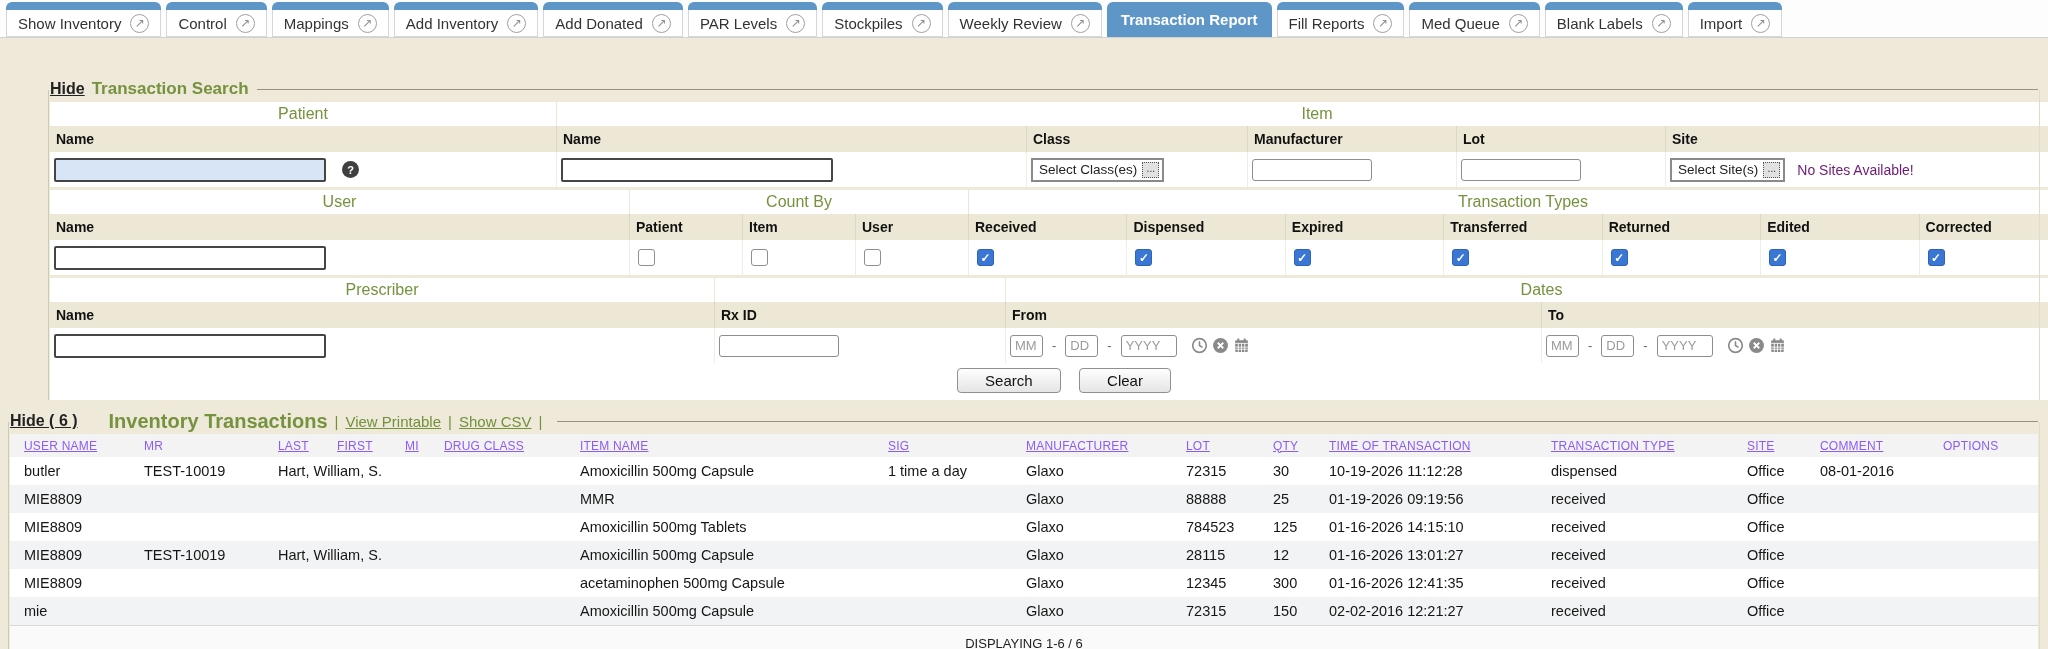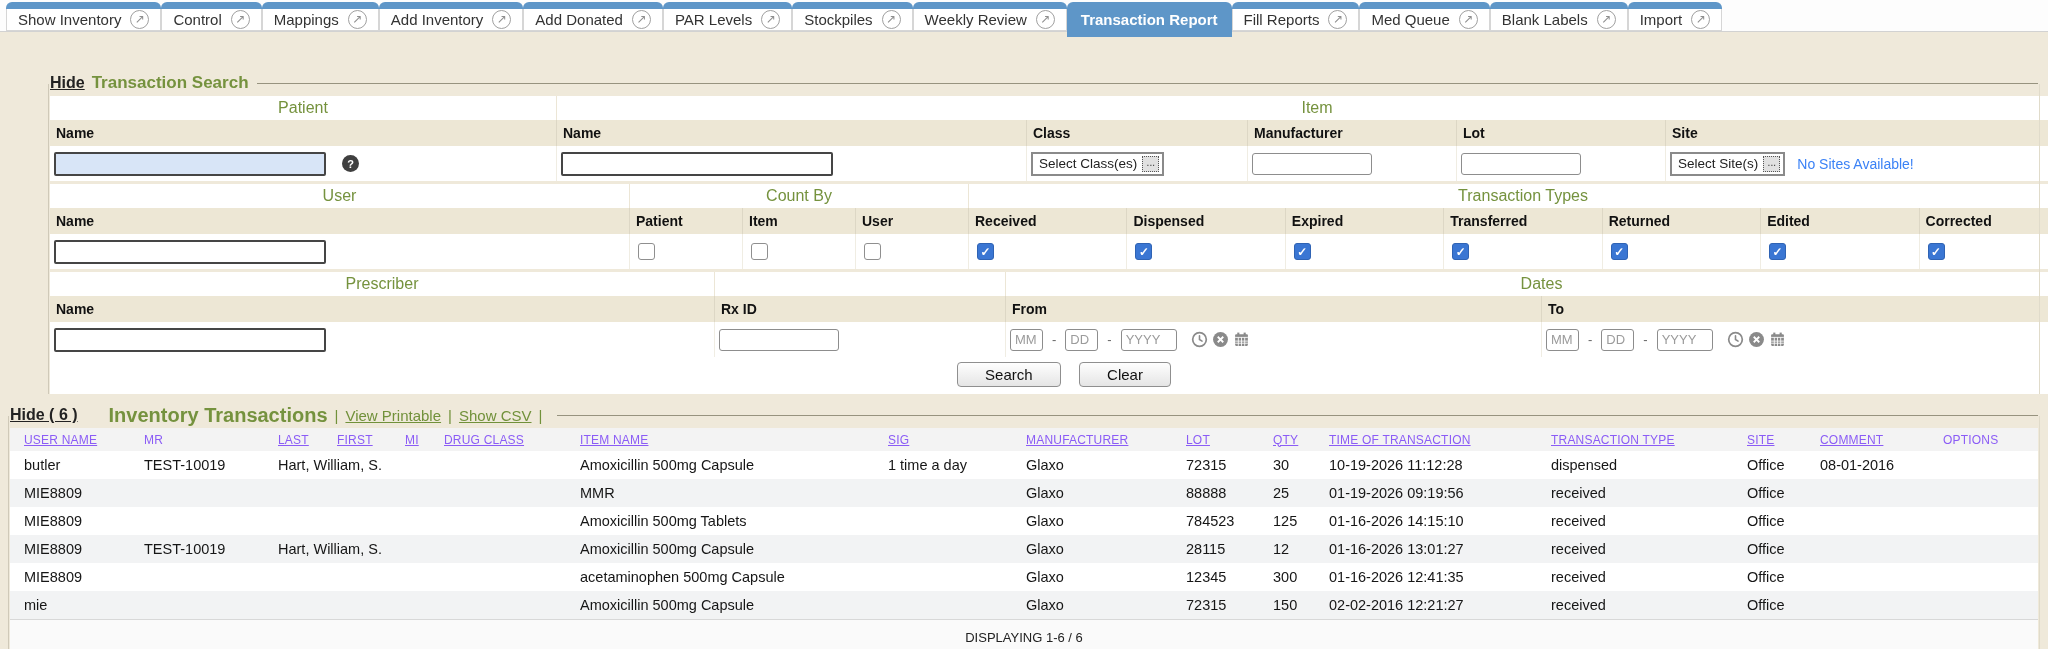--- a/index.html
+++ b/index.html
@@ -9,21 +9,21 @@
     --link-green:#71913a;
     --beige:#efe9da;
     --label-bg:#ede7d5;
   }
   *{box-sizing:border-box;}
   html,body{margin:0;padding:0;}
   body{font-family:"Liberation Sans", sans-serif; background:var(--beige);}
   #canvas{position:relative;width:2048px;height:649px;overflow:hidden;background:var(--beige);}
 
   
-  .tabbar{display:flex;height:32px;background:#fdfdfd;
+  .tabbar{display:flex;align-items:flex-end;gap:5px;height:38px;background:#fdfdfd;
           border-bottom:1px solid #d2d2d2;padding:2px 0 0 6px;}
   .tab{display:flex;flex-direction:column;cursor:pointer;flex:0 0 auto;}
   .tab .cap{height:8px;background:var(--accent);border-radius:6px 6px 0 0;}
   .tab .tbody{height:27px;background:#fff;border:1px solid #d6d6d6;border-top:none;
               display:flex;align-items:center;gap:9px;padding:0 11px;}
   .tab .tlabel{font-size:15px;color:#333;white-space:nowrap;}
   .ext{width:19px;height:19px;border-radius:50%;border:1.5px solid #a0a0a0;color:#8f8f8f;
        font-size:12px;line-height:16px;text-align:center;flex:0 0 auto;}
   .tab.active{background:var(--accent);border-radius:6px 6px 0 0;height:35px;justify-content:center;}
   .tab.active .tbody{background:transparent;border:none;height:auto;padding:0 14px;}
@@ -67,21 +67,21 @@
   .dash{color:#666;font-size:13px;margin:0 1px;}
   .dicons{display:flex;align-items:center;gap:4px;margin-left:6px;}
   .dicons svg{cursor:pointer;display:block;}
 
   .selectbox{display:inline-flex;align-items:center;border:2px solid #8a8a8a;background:#fff;
              padding:2px 3px 2px 6px;font-size:13.5px;color:#222;gap:5px;cursor:pointer;white-space:nowrap;}
   .dots{display:inline-block;width:17px;height:16px;background:#e1e1e1;border:1px dotted #555;
         font-size:10px;line-height:12px;text-align:center;color:#333;cursor:pointer;}
   .help{width:17px;height:17px;border-radius:50%;background:#3f3f3f;color:#fff;font-size:11px;font-weight:bold;
         display:inline-flex;align-items:center;justify-content:center;margin-left:8px;cursor:pointer;flex:0 0 auto;}
-  .muted{color:#3b82f6;font-size:14px;margin-left:4px;white-space:nowrap;}
+  .muted{color:#701a75;font-size:14px;margin-left:4px;white-space:nowrap;}
 
   .cb{width:17px;height:17px;border:1px solid #8f8f8f;border-radius:3px;background:#fff;
       display:inline-flex;align-items:center;justify-content:center;font-size:12px;font-weight:bold;
       color:#fff;margin-left:4px;cursor:pointer;}
   .cb.on{background:var(--cb-blue);border-color:#2f63b4;}
 
   .btn-row{margin:0 2px;width:2028px;background:#fff;text-align:center;padding:5px 0 7px;}
   .btn{font-family:inherit;font-size:15px;color:#111;background:linear-gradient(#fefefe,#e5e5e5);
        border:1px solid #8f8f8f;border-radius:4px;padding:3px 27px;margin:0 7px;cursor:pointer;}
 

